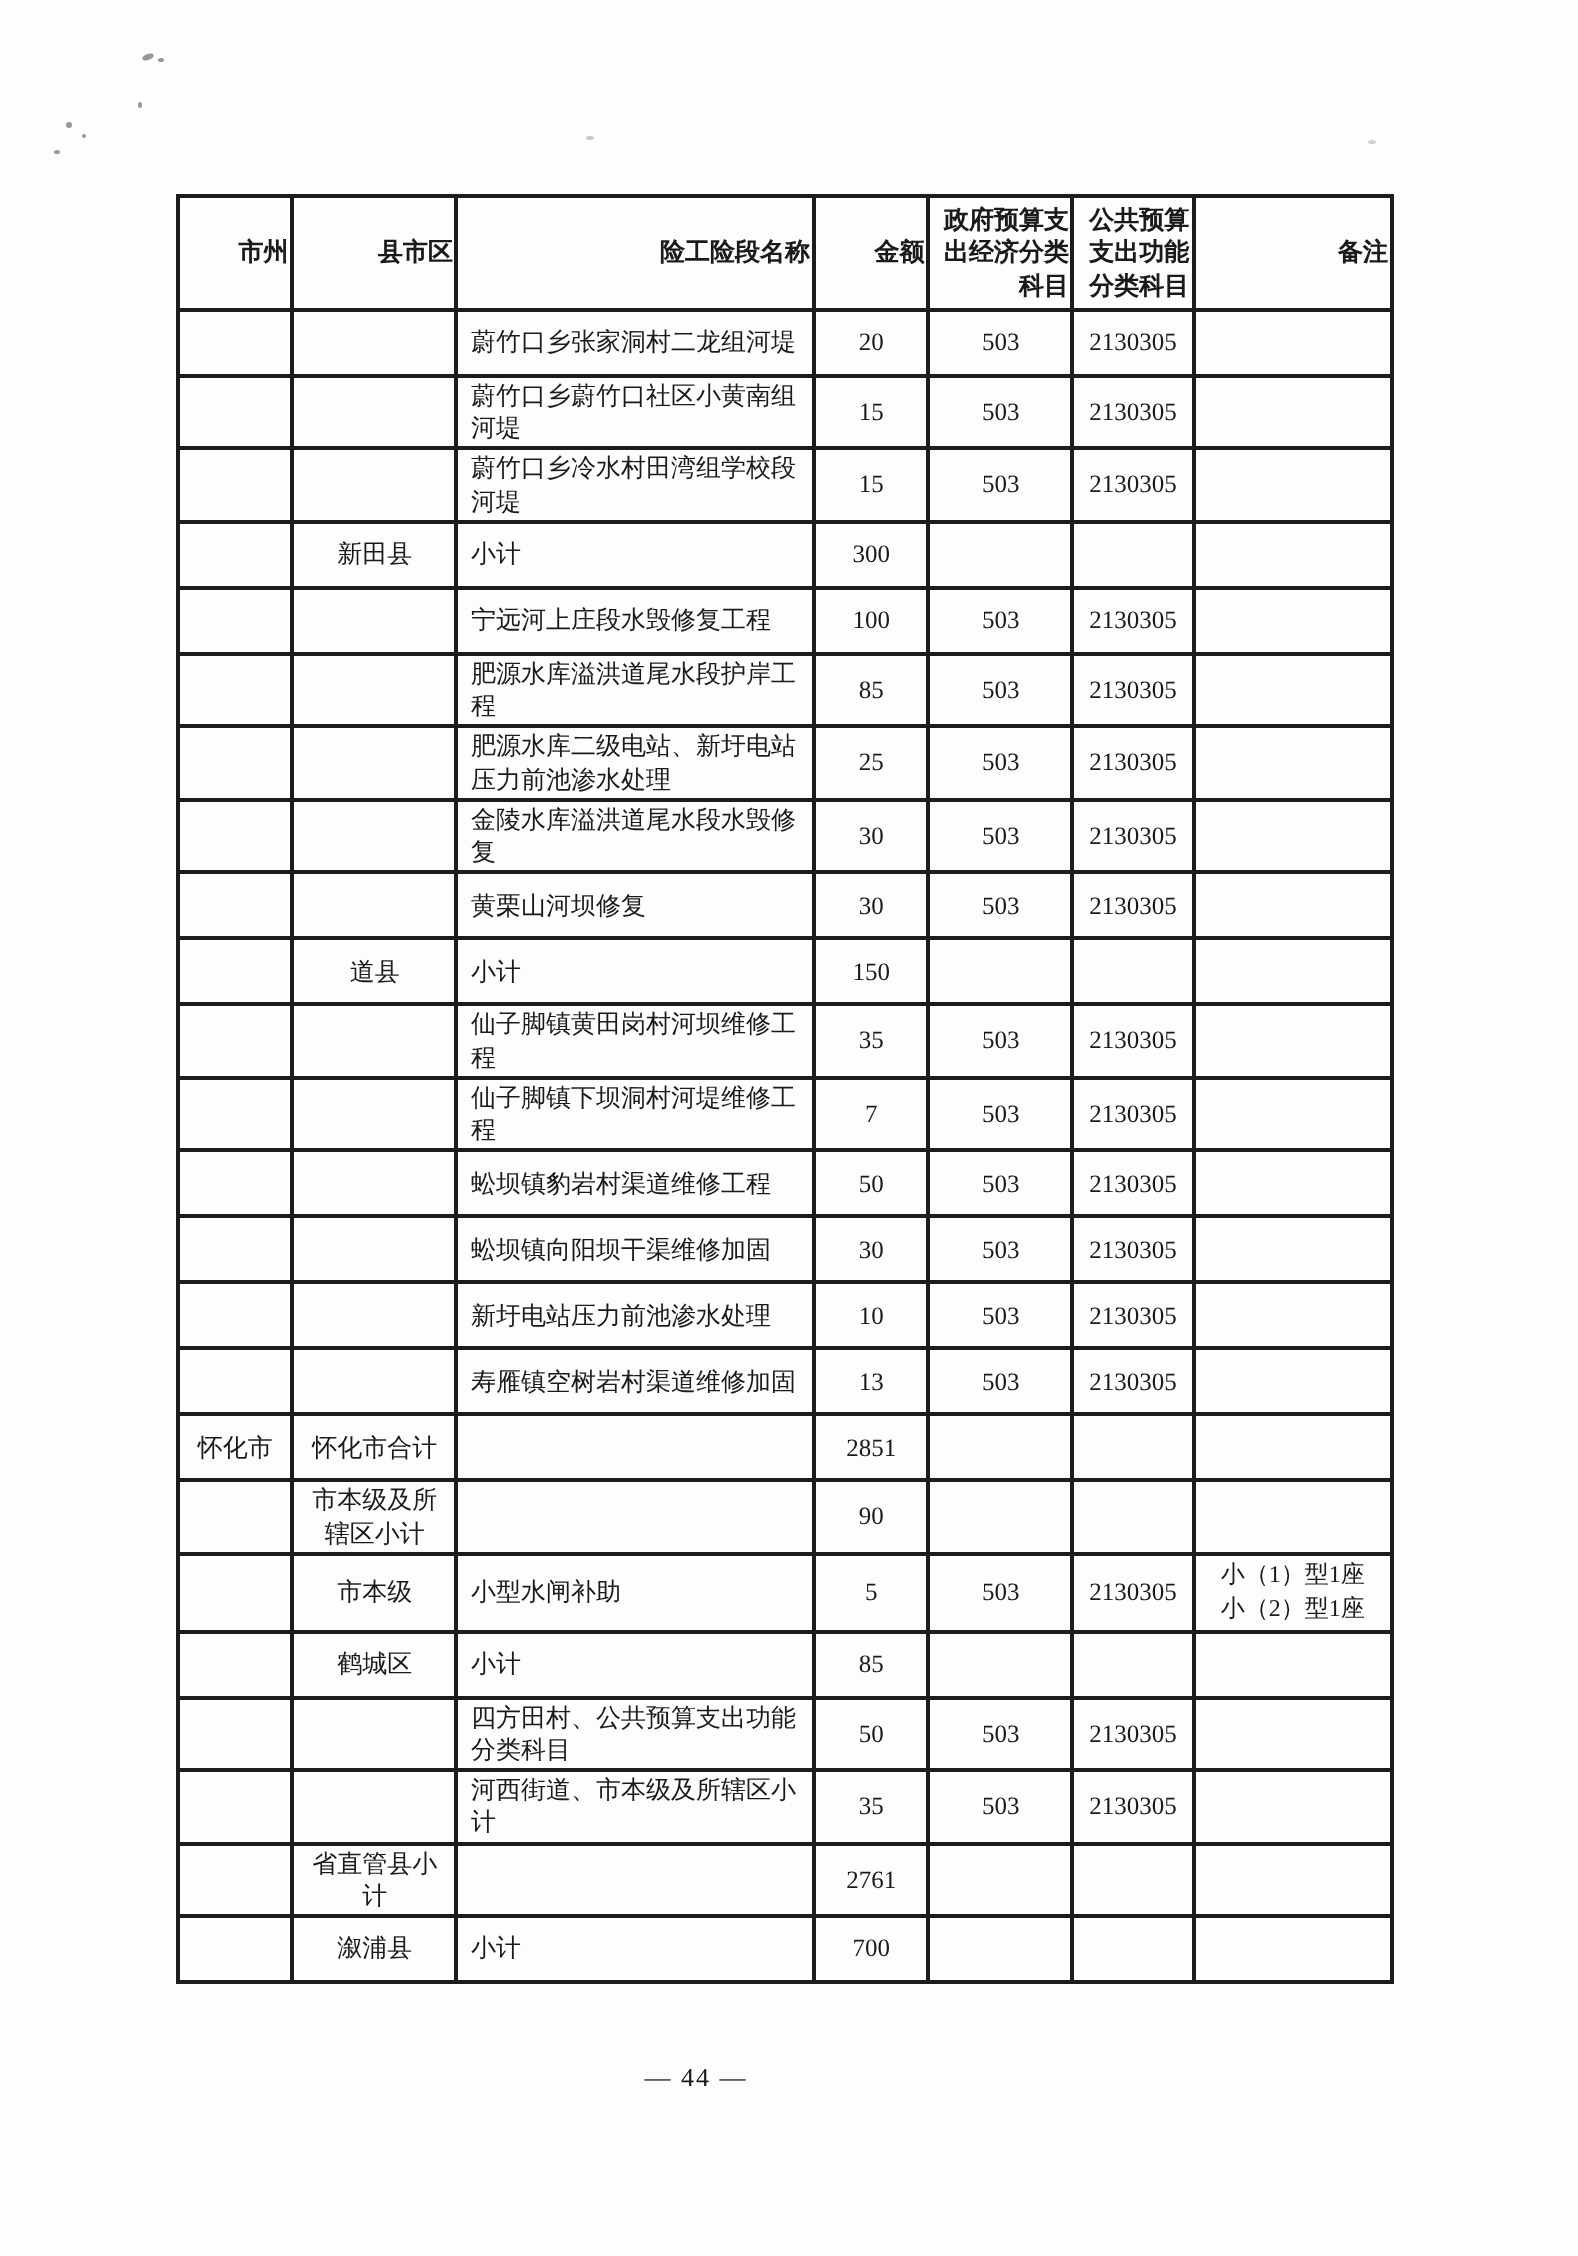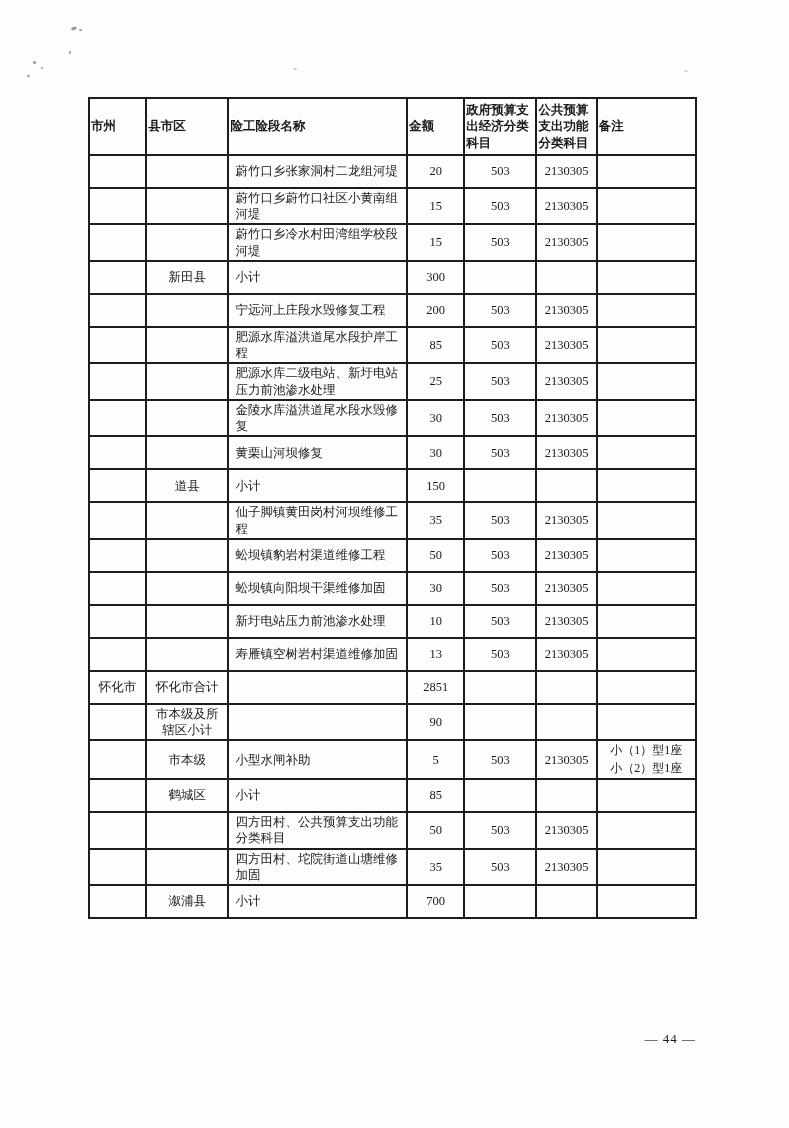--- a/index.html
+++ b/index.html
@@ -31,37 +31,37 @@
   }
   .budget th,.budget td{
     border:2px solid #1c1c1c;
     vertical-align:middle;
     overflow:hidden;
   }
   .budget th{
     font-weight:bold;
     font-size:12.5px;
     line-height:1.3;
-    text-align:left;
+    text-align:right;
     padding:3px 1px;
     height:44px;
   }
   .budget td{
     font-size:12.5px;
     line-height:1.3;
     height:29px;
     padding:1px 3px;
     text-align:center;
   }
   .budget td.c-section{text-align:left;padding-left:6px;padding-right:0;}
   .budget td.c-remark{white-space:pre-line;font-size:12px;line-height:1.45;}
   .budget tr.em td{font-weight:normal;}
   .footer{
     position:absolute;left:0;top:1031px;width:696px;
-    text-align:right;
+    text-align:center;
     font-size:13px;
     letter-spacing:1px;
   }
 </style>
 </head>
 <body>
 
 <div class="page">
 
   <span class="speck s1"></span>
@@ -128,21 +128,21 @@
           <td class="c-section">小计</td>
           <td class="c-amount">300</td>
           <td class="c-econ"></td>
           <td class="c-func"></td>
           <td class="c-remark"></td>
         </tr>
         <tr>
           <td class="c-city"></td>
           <td class="c-county"></td>
           <td class="c-section">宁远河上庄段水毁修复工程</td>
-          <td class="c-amount">200</td>
+          <td class="c-amount">100</td>
           <td class="c-econ">503</td>
           <td class="c-func">2130305</td>
           <td class="c-remark"></td>
         </tr>
         <tr>
           <td class="c-city"></td>
           <td class="c-county"></td>
           <td class="c-section">肥源水库溢洪道尾水段护岸工程</td>
           <td class="c-amount">85</td>
           <td class="c-econ">503</td>
@@ -183,20 +183,29 @@
           <td class="c-amount">150</td>
           <td class="c-econ"></td>
           <td class="c-func"></td>
           <td class="c-remark"></td>
         </tr>
         <tr>
           <td class="c-city"></td>
           <td class="c-county"></td>
           <td class="c-section">仙子脚镇黄田岗村河坝维修工程</td>
           <td class="c-amount">35</td>
+          <td class="c-econ">503</td>
+          <td class="c-func">2130305</td>
+          <td class="c-remark"></td>
+        </tr>
+        <tr>
+          <td class="c-city"></td>
+          <td class="c-county"></td>
+          <td class="c-section">仙子脚镇下坝洞村河堤维修工程</td>
+          <td class="c-amount">7</td>
           <td class="c-econ">503</td>
           <td class="c-func">2130305</td>
           <td class="c-remark"></td>
         </tr>
         <tr>
           <td class="c-city"></td>
           <td class="c-county"></td>
           <td class="c-section">蚣坝镇豹岩村渠道维修工程</td>
           <td class="c-amount">50</td>
           <td class="c-econ">503</td>
@@ -272,24 +281,33 @@
           <td class="c-county"></td>
           <td class="c-section">四方田村、公共预算支出功能分类科目</td>
           <td class="c-amount">50</td>
           <td class="c-econ">503</td>
           <td class="c-func">2130305</td>
           <td class="c-remark"></td>
         </tr>
         <tr>
           <td class="c-city"></td>
           <td class="c-county"></td>
-          <td class="c-section">四方田村、坨院街道山塘维修加固</td>
+          <td class="c-section">河西街道、市本级及所辖区小计</td>
           <td class="c-amount">35</td>
           <td class="c-econ">503</td>
           <td class="c-func">2130305</td>
+          <td class="c-remark"></td>
+        </tr>
+        <tr class="em">
+          <td class="c-city"></td>
+          <td class="c-county">省直管县小计</td>
+          <td class="c-section"></td>
+          <td class="c-amount">2761</td>
+          <td class="c-econ"></td>
+          <td class="c-func"></td>
           <td class="c-remark"></td>
         </tr>
         <tr>
           <td class="c-city"></td>
           <td class="c-county">溆浦县</td>
           <td class="c-section">小计</td>
           <td class="c-amount">700</td>
           <td class="c-econ"></td>
           <td class="c-func"></td>
           <td class="c-remark"></td>

